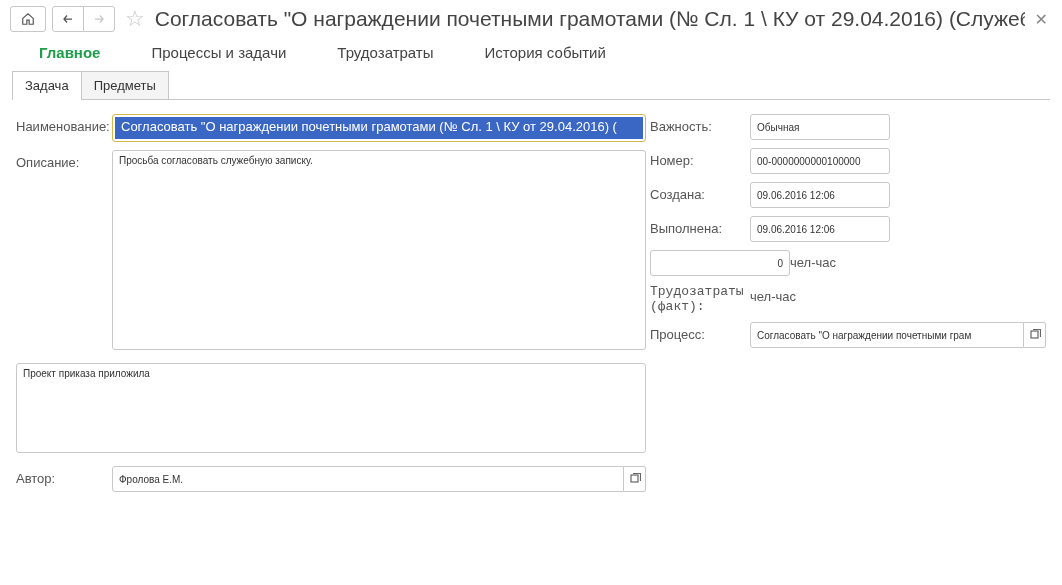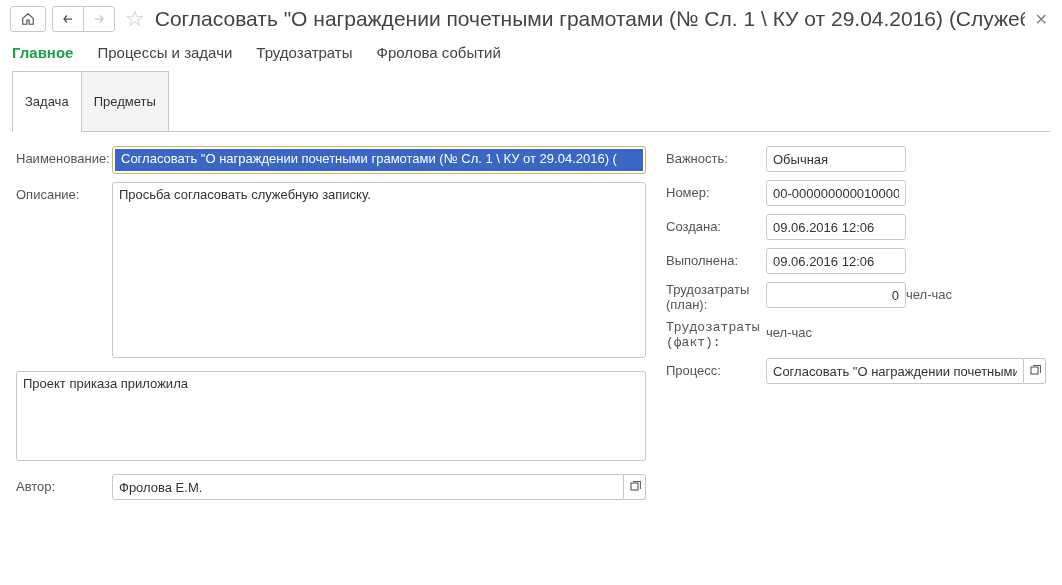--- a/index.html
+++ b/index.html
@@ -55,71 +55,71 @@
     cursor: pointer;
     padding: 0 4px;
   }
   .sections {
     display: flex;
     gap: 24px;
     padding: 4px 12px 10px 12px;
     font-size: 15px;
     color: #444;
   }
-  .section { cursor: pointer; }
+  .section { cursor: pointer; margin-left: 27px; }
   .section.active { color: #1e9e4a; font-weight: bold; }
   .tabbar {
     display: flex;
     border-bottom: 1px solid #c8c8c8;
     margin: 0 12px;
   }
   .tab {
     border: 1px solid #c8c8c8;
     border-bottom: none;
-    padding: 22px 12px;
+    padding: 6px 12px;
     background: #f4f4f4;
     cursor: pointer;
     margin-right: -1px;
     position: relative;
   }
   .tab.active {
     background: #fff;
     font-weight: normal;
   }
   .tab.active::after {
     content:"";
     position:absolute;
     left:0; right:0; bottom:-1px;
     height:1px; background:#fff;
   }
   .tabcontent {
     border: none;
     margin: 0 12px;
     padding: 14px 4px 10px 4px;
     display: flex;
-    gap: 20px;
+    gap: 4px;
     align-items: flex-start;
   }
   .leftcol { flex: 0 0 630px; }
   .rightcol { flex: 1; }
   .row { display: flex; align-items: flex-start; margin-bottom: 10px; }
   .row.tight { margin-bottom: 8px; }
   .lbl { width: 96px; flex: 0 0 96px; color: #555; padding-top: 5px;}
   .lblr { width: 100px; flex: 0 0 100px; color: #555; padding-top: 5px;}
   .field-wrap { flex: 1; }
   .input-line {
     display: flex;
     align-items: stretch;
   }
   .input, .textarea, .readonly {
     border: 1px solid #c8c8c8;
     border-radius: 3px;
     padding: 4px 6px;
     font-family: inherit;
-    font-size: 13px;
+    font-size: 10px;
     background: #fff;
     color: #333;
     width: 100%;
   }
   .input { height: 26px; }
   .highlighted-wrap {
     border: 1px solid #d9b84a;
     border-radius: 3px;
     padding: 2px;
   }
@@ -127,21 +127,21 @@
     background: #3a66c4;
     color: #fff;
     border: none;
     height: 22px;
     padding: 2px 6px;
     font-size: 13px;
     width: 100%;
     white-space: nowrap;
     overflow: hidden;
   }
-  .textarea.desc { height: 176px; resize: none; }
+  .textarea.desc { height: 200px; resize: none; }
   .textarea.comment { height: 90px; resize: none; }
   .mini-btn {
     width: 22px;
     border: 1px solid #c8c8c8;
     border-left: none;
     border-radius: 0 3px 3px 0;
     background: #fff;
     display: flex;
     align-items: center;
     justify-content: center;
@@ -182,21 +182,21 @@
   </div>
   <span class="star">☆</span>
   <div class="title">Согласовать "О награждении почетными грамотами (№ Сл. 1 \ КУ от 29.04.2016) (Служебная ...</div>
   <span class="close-x">✕</span>
 </div>
 
 <div class="sections">
   <span class="section active">Главное</span>
   <span class="section">Процессы и задачи</span>
   <span class="section">Трудозатраты</span>
-  <span class="section">Фролова событий</span>
+  <span class="section">История событий</span>
 </div>
 
 <div class="tabbar">
   <div class="tab active">Задача</div>
   <div class="tab">Предметы</div>
 </div>
 
 <div class="tabcontent">
   <div class="leftcol">
 
@@ -256,21 +256,20 @@
       <div class="lblr">Создана:</div>
       <input class="input r-input" value="09.06.2016 12:06" style="">
     </div>
 
     <div class="row tight">
       <div class="lblr">Выполнена:</div>
       <input class="input r-input" value="09.06.2016 12:06" style="">
     </div>
 
     <div class="row tight">
-      <div class="lblr" style="padding-top:0;">Трудозатраты (план):</div>
       <input class="input r-input num" value="0" style="">
       <span class="unit">чел-час</span>
     </div>
 
     <div class="row tight">
       <div class="lblr" style="padding-top:0;font-family:Liberation Mono, monospace;">Трудозатраты (факт):</div>
       <span class="unit">чел-час</span>
     </div>
 
     <div class="row tight">

